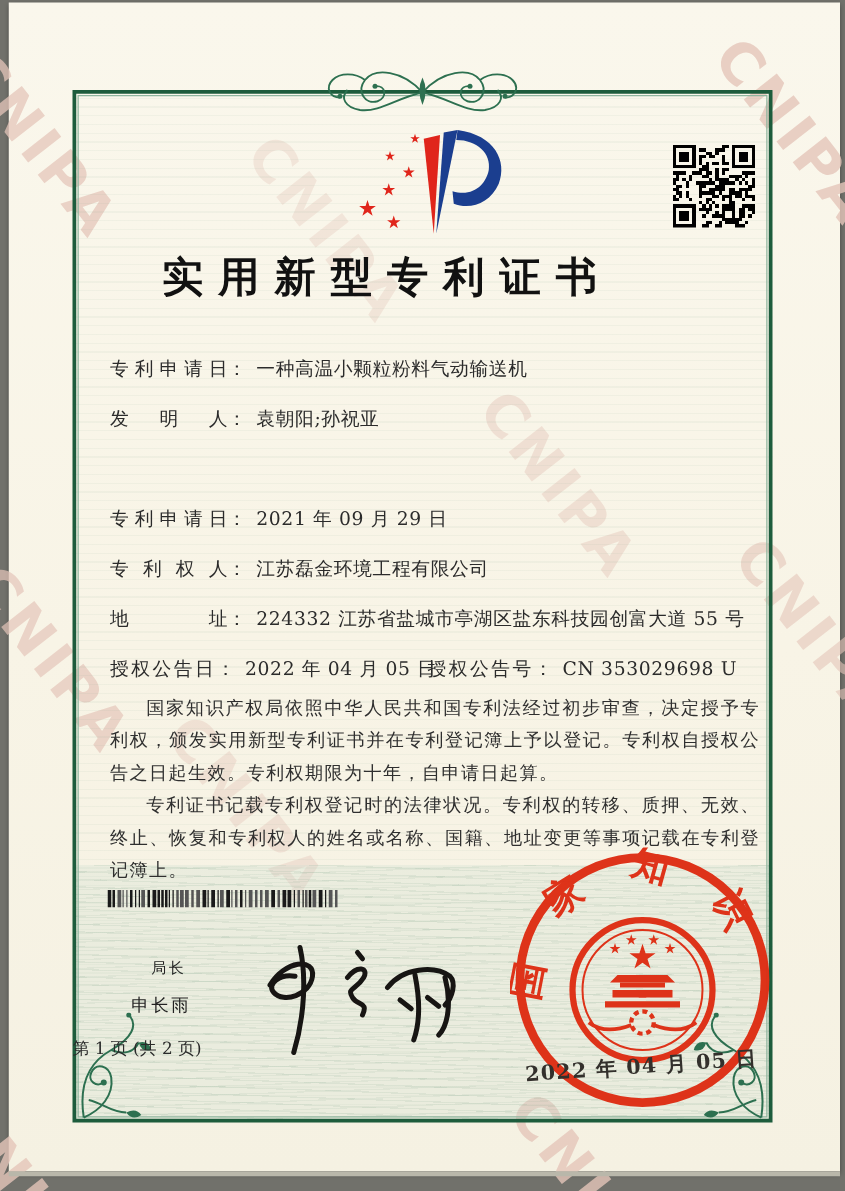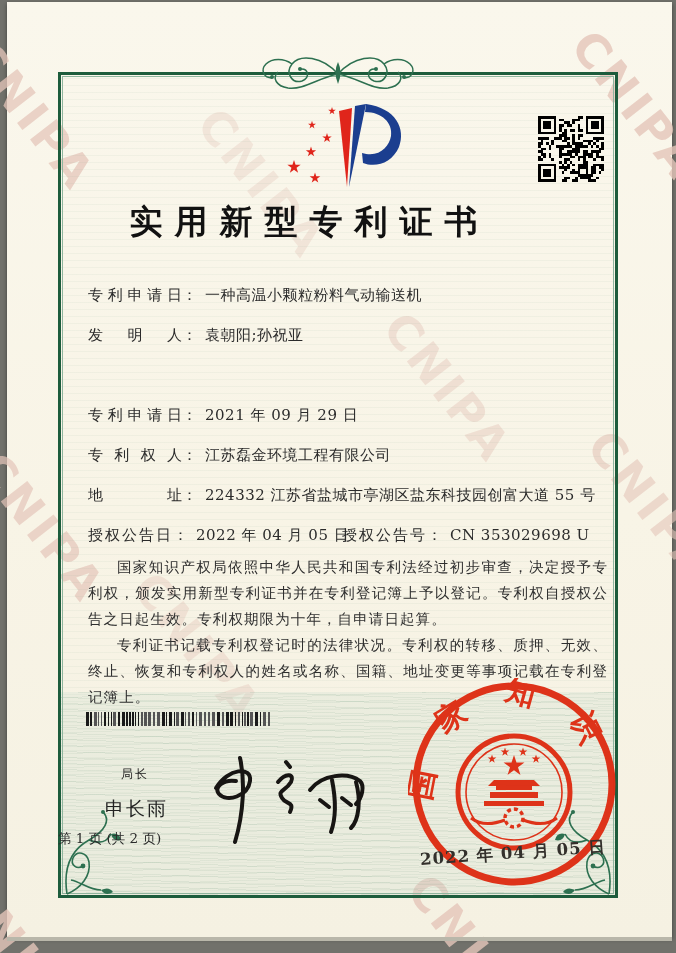--- a/index.html
+++ b/index.html
@@ -65,21 +65,21 @@
   
   .paras{
     position:absolute;left:81px;top:552px;width:520px;
     font-size:14.5px;line-height:26px;color:#2f2f2f;text-align:justify;letter-spacing:1.1px;
   }
   .paras p{margin:0;text-indent:2em;}
   
   .barcode{position:absolute;left:79px;top:710px;width:188px;height:14px;}
   
   .sig-title{position:absolute;left:98px;top:764px;font-size:12px;color:#222;letter-spacing:2px;margin-left:16px;}
-  .sig-name{position:absolute;left:98px;top:794px;font-size:19px;color:#222;letter-spacing:2px;}
+  .sig-name{position:absolute;left:98px;top:794px;font-size:14px;color:#222;letter-spacing:2px;}
   .signature-svg{position:absolute;left:193px;top:750px;}
   
   .seal-svg{position:absolute;left:401px;top:676px;opacity:.96;}
   .seal-date{
     position:absolute;left:413px;top:840px;width:200px;font-size:16.5px;color:#33302c;
     letter-spacing:1px;transform:rotate(-4deg);white-space:nowrap;font-weight:600;
   }
   
   .pagenum{position:absolute;left:51px;top:828px;width:456px;text-align:left;font-size:13.5px;color:#2b2b2b;}
   .footnote{position:absolute;left:0;top:908px;width:660px;text-align:center;font-size:14.5px;color:#2b2b2b;letter-spacing:2px;}

